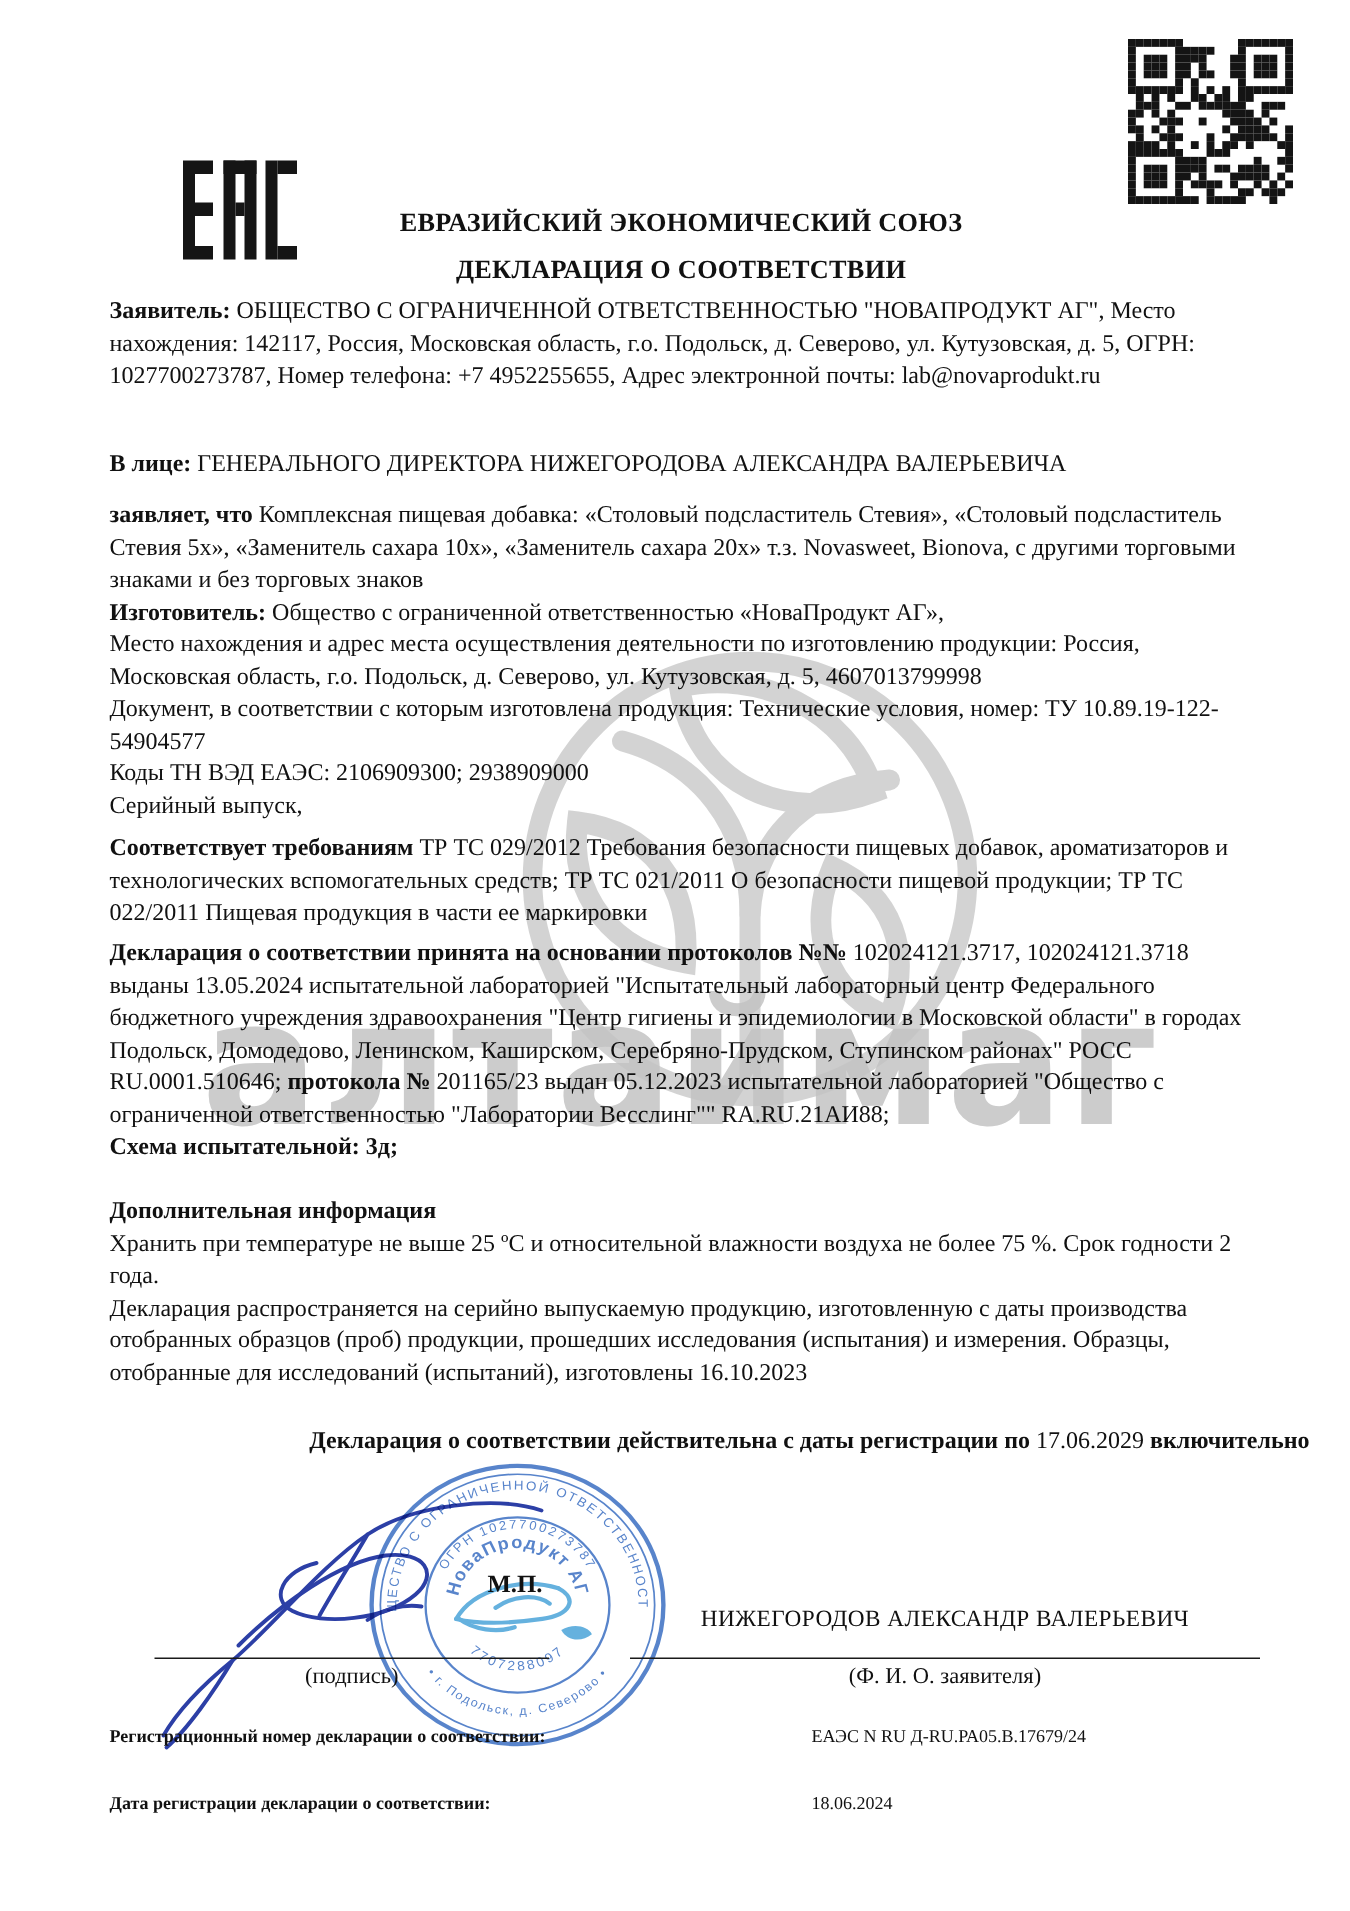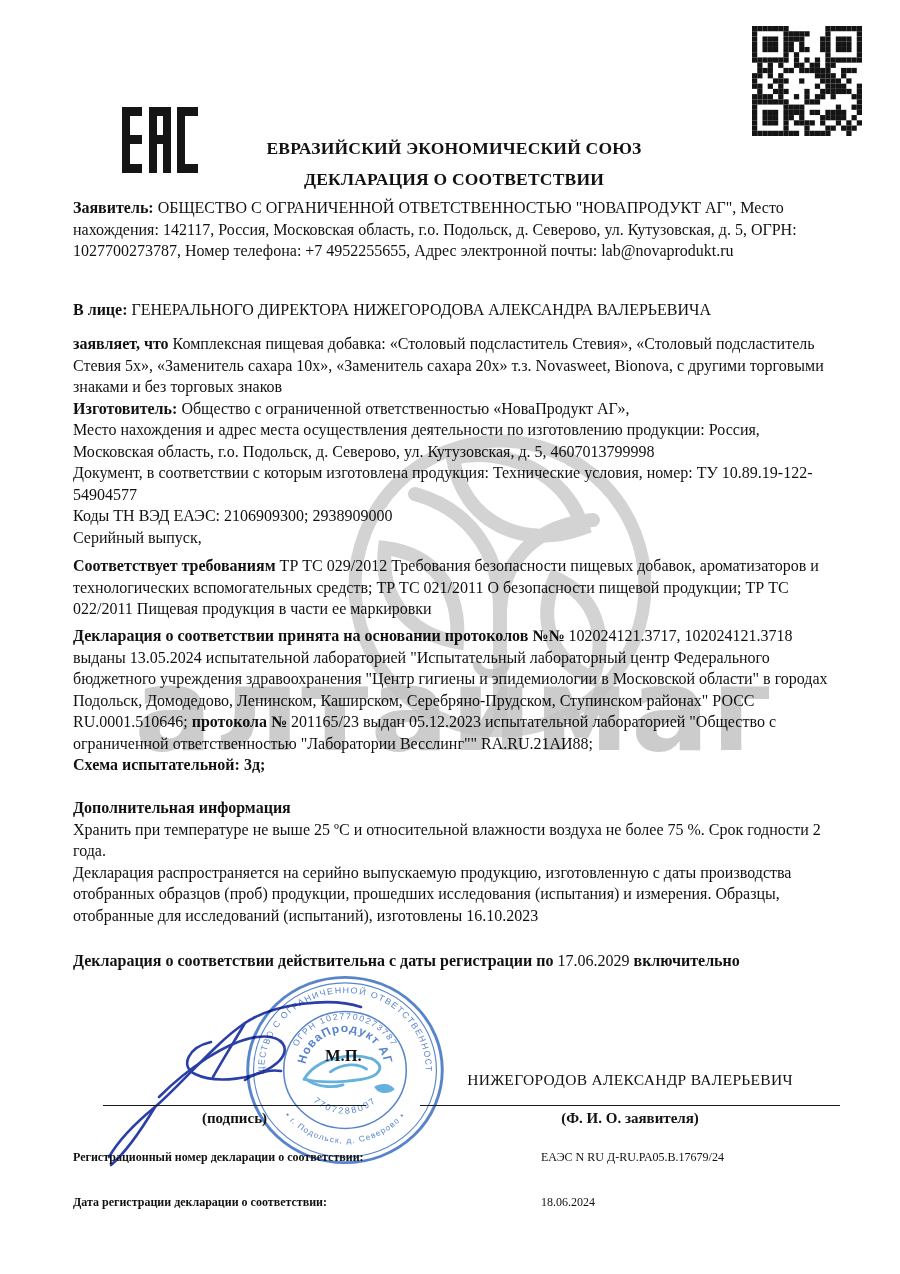--- a/index.html
+++ b/index.html
@@ -6,21 +6,21 @@
   .page{
     position:relative; width:900px; height:1274px; background:#fff;
     font-family:"Liberation Serif", serif; color:#111; overflow:hidden;
   }
   .abs{position:absolute;}
   .body-text{font-size:16px; line-height:21.5px;}
   .body-text p{margin:0;}
   b{font-weight:bold;}
   .title{ text-align:center; font-weight:bold; font-size:17.5px; line-height:31px; letter-spacing:.2px;}
   .center{text-align:center;}
-  .cap{font-weight:bold; font-size:15px;}
+  .cap{font-weight:normal; font-size:15px;}
   .sig-line{border-top:1.6px solid #1a1a1a;}
   .reg-row{position:relative; font-size:12px;}
   .reg-row .val{position:absolute; left:468px; top:0; font-weight:normal; white-space:nowrap;}
   .wm-layer{pointer-events:none; mix-blend-mode:multiply;}
   .wm-brand{
     font-family:"DejaVu Sans", sans-serif; font-weight:bold; font-size:116px; line-height:116px;
     color:var(--watermark-gray,#c3c3c3); text-align:center; letter-spacing:2px; opacity:.85;
   }
   .wm-tagline{
     font-family:"DejaVu Sans", sans-serif; font-size:37px; color:#c6c6c6;
@@ -332,21 +332,21 @@
     <p><b>Декларация о соответствии принята на основании протоколов №№</b><span> 102024121.3717, 102024121.3718 выданы 13.05.2024  испытательной лабораторией "Испытательный лабораторный центр Федерального бюджетного учреждения здравоохранения "Центр гигиены и эпидемиологии в Московской области" в городах Подольск, Домодедово, Ленинском, Каширском, Серебряно-Прудском, Ступинском районах" РОСС RU.0001.510646; </span><b>протокола №</b><span> 201165/23 выдан 05.12.2023  испытательной лабораторией "Общество с ограниченной ответственностью "Лаборатории Весслинг"" RA.RU.21АИ88;</span></p>
     <p><b>Схема испытательной: 3д;</b></p>
   </div>
 
   <div class="abs body-text" style="left:73px; top:797px; width:762px;">
     <p><b>Дополнительная информация</b></p>
     <p>Хранить при температуре не выше 25 ºС и относительной влажности воздуха не более 75 %. Срок годности 2 года.</p>
     <p>Декларация распространяется на серийно выпускаемую продукцию, изготовленную с даты производства отобранных образцов (проб) продукции, прошедших исследования (испытания) и измерения. Образцы, отобранные для исследований (испытаний), изготовлены 16.10.2023</p>
   </div>
 
-  <div class="abs body-text" style="left:73px; top:950px; width:800px;">
+  <div class="abs body-text" style="left:73px; top:950px; width:800px;text-align:right;">
     <p><b>Декларация о соответствии действительна с даты регистрации по</b><span> 17.06.2029 </span><b>включительно</b></p>
   </div>
 
   <div class="abs wm-layer" style="left:0; top:0; width:900px; height:1274px;">
     <svg class="abs" style="left:345px; top:428px;" width="310" height="316" viewBox="0 0 310 316" aria-hidden="true">
       <g fill="none" stroke="#c9c9c9" stroke-width="14" stroke-linecap="round" opacity="0.8">
         <circle cx="155" cy="158" r="145" stroke-width="13"></circle>
         <path d="M155,296 L155,182 C155,120 120,80 70,66"></path>
         <path d="M155,182 C158,128 196,96 248,92"></path>
         <path d="M108,30 C160,18 220,44 238,100 C180,122 118,96 108,30 Z"></path>

